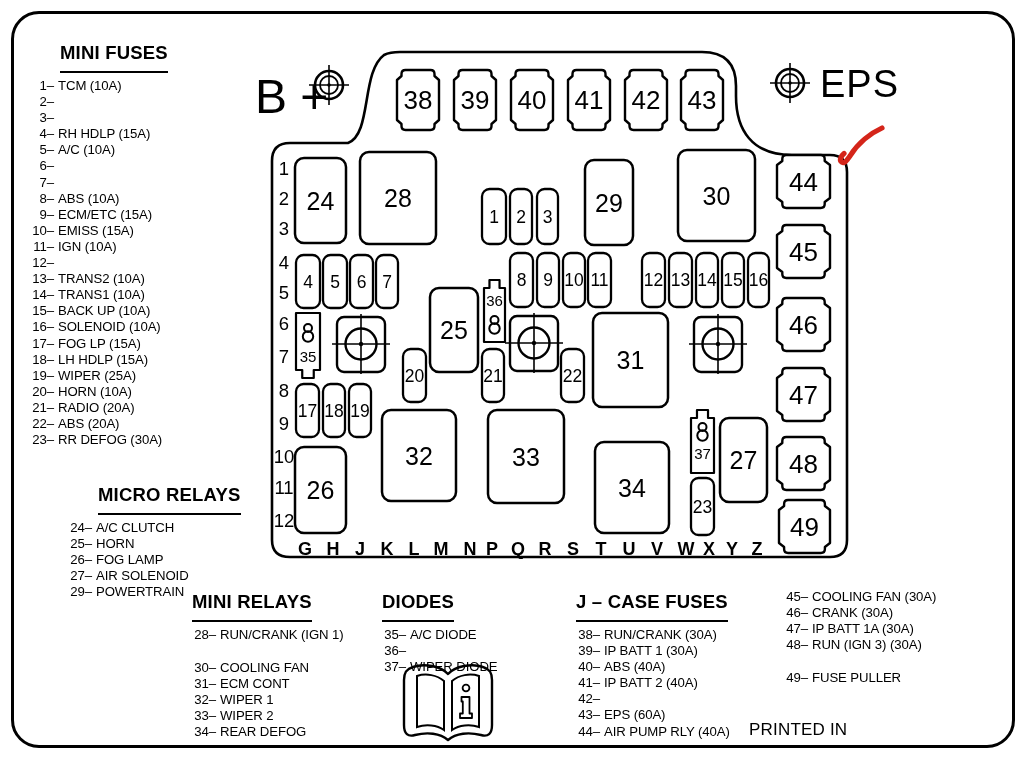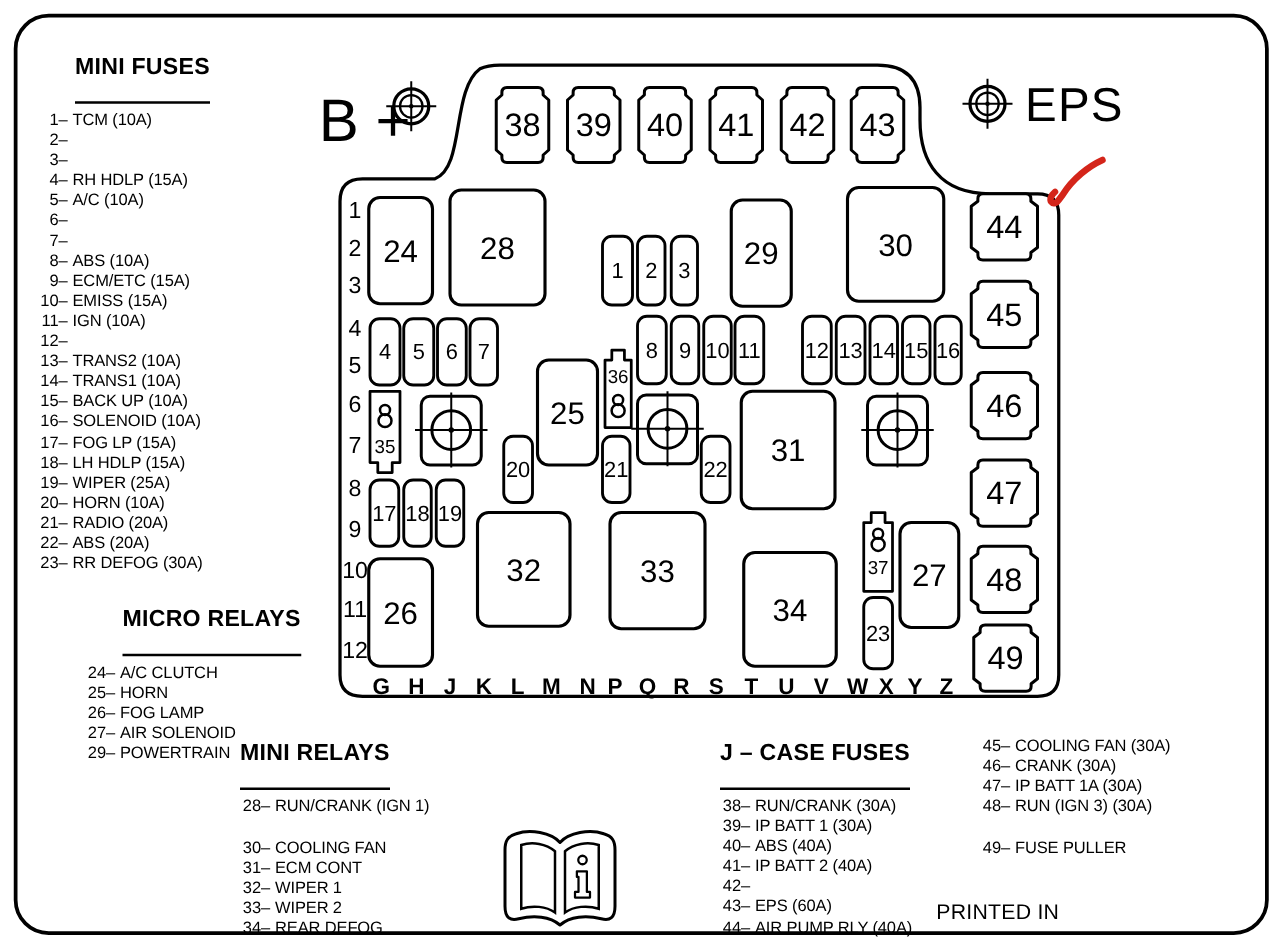--- a/index.html
+++ b/index.html
@@ -3,21 +3,21 @@
 <meta charset="utf-8">
 <style>
   html,body{margin:0;padding:0;background:#888;}
   .stage{position:relative;width:1027px;height:761px;background:#ffffff;overflow:hidden;
          font-family:"Liberation Sans",sans-serif;color:#000;}
   .page-border{position:absolute;left:11px;top:11px;width:1004px;height:737px;
                border:3.2px solid #000;border-radius:28px;box-sizing:border-box;}
   svg#diagram{position:absolute;left:0;top:0;}
   .legend{position:absolute;}
   .legend h2{margin:0 0 5px 0;font-size:18.5px;font-weight:bold;letter-spacing:.2px;
-             display:inline-block;border-bottom:2.2px solid #000;padding-bottom:17px;}
+             display:inline-block;border-bottom:2.2px solid #000;padding-bottom:7px;}
   .legend.indent-title h2{margin-left:30px;}
   .legend ul{list-style:none;margin:0;padding:0;}
   .legend li{display:flex;line-height:16.1px;font-size:13.2px;white-space:nowrap;letter-spacing:-.1px;}
   .legend li .n{display:inline-block;width:24px;text-align:right;flex:0 0 auto;}
   .legend li .t{margin-left:4px;}
   .legend li.gap{height:17px;}
   .sec-mini-fuses{left:30px;top:42px;}
   .sec-micro-relays{left:30px;top:484px;margin-left:38px;}
   .sec-mini-relays{left:192px;top:591px;}
   .sec-diodes{left:382px;top:591px;}
@@ -538,20 +538,37 @@
           <span class="n">33–</span>
           <span class="t">WIPER 2</span>
         </li>
         <li>
           <span class="n">34–</span>
           <span class="t">REAR DEFOG</span>
         </li>
       </ul>
   </section>
 
+  <section class="legend sec-diodes">
+    <h2>DIODES</h2>
+    <ul>
+        <li>
+          <span class="n">35–</span>
+          <span class="t">A/C DIODE</span>
+        </li>
+        <li>
+          <span class="n">36–</span>
+          <span class="t"></span>
+        </li>
+        <li>
+          <span class="n">37–</span>
+          <span class="t">WIPER DIODE</span>
+        </li>
+      </ul>
+  </section>
 
   <section class="legend sec-jcase">
     <h2>J – CASE FUSES</h2>
     <ul>
         <li>
           <span class="n">38–</span>
           <span class="t">RUN/CRANK (30A)</span>
         </li>
         <li>
           <span class="n">39–</span>

